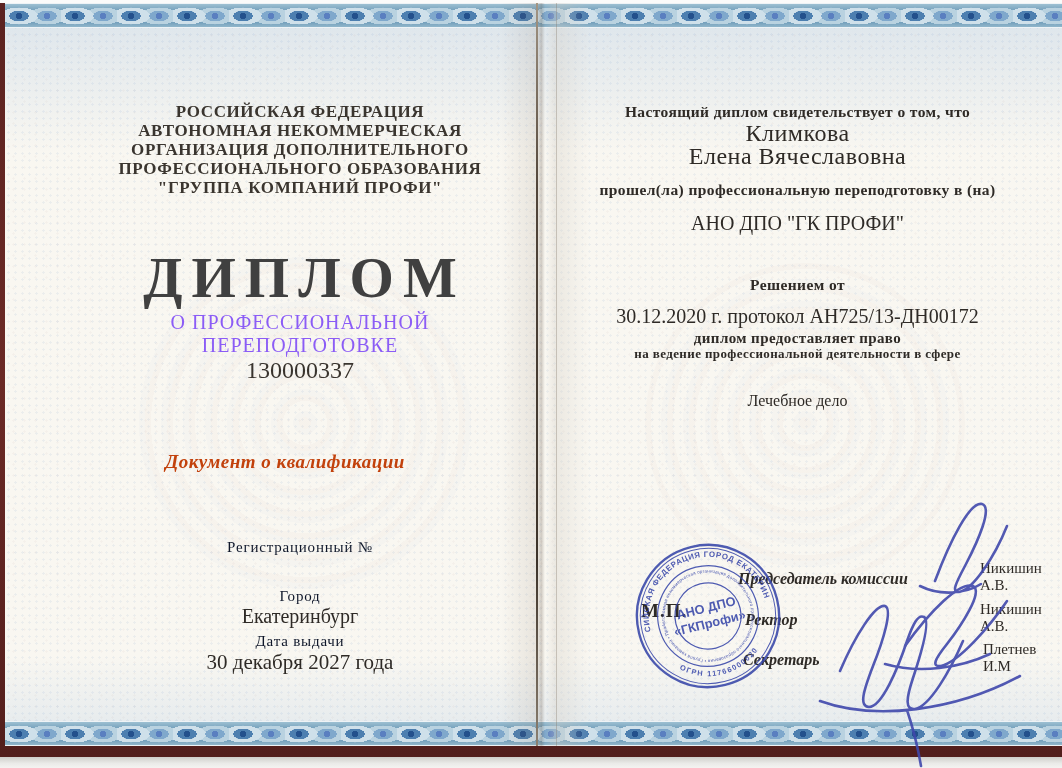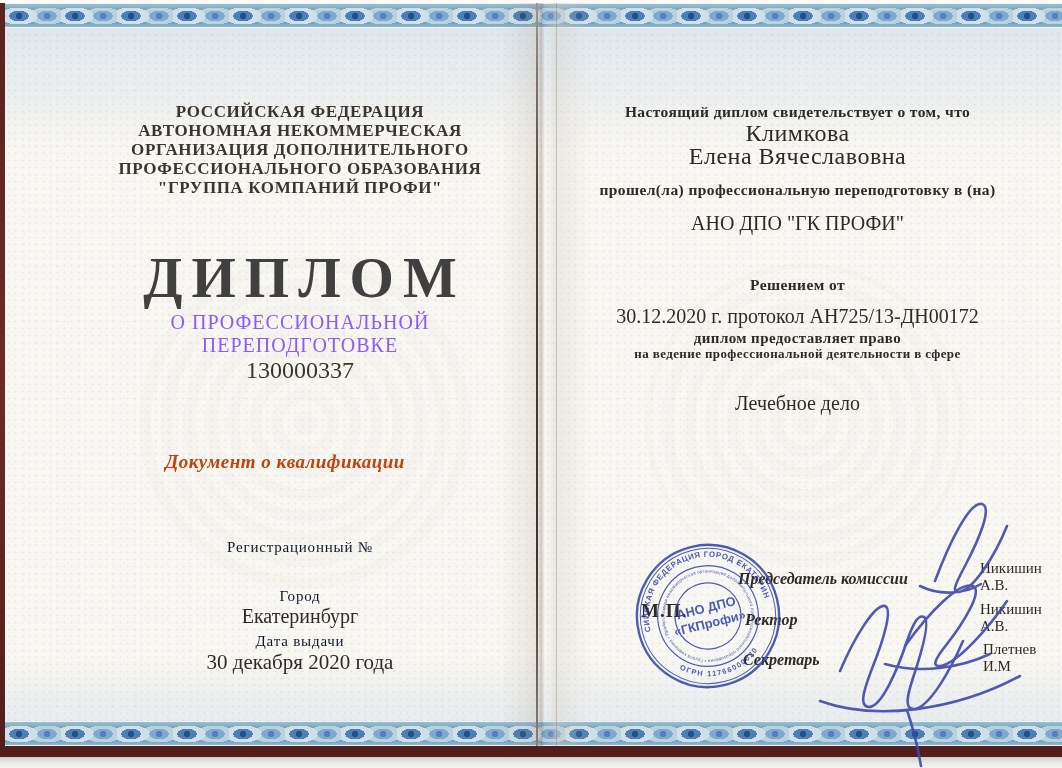--- a/index.html
+++ b/index.html
@@ -120,32 +120,32 @@
         <div>О ПРОФЕССИОНАЛЬНОЙ</div>
         <div>ПЕРЕПОДГОТОВКЕ</div>
       </div>
       <div class="txt diploma-number">130000337</div>
       <div class="txt qual-doc">Документ о квалификации</div>
 
       <div class="txt lp-center small-label" style="top:536px;">Регистрационный №</div>
       <div class="txt lp-center small-label" style="top:585px;">Город</div>
       <div class="txt lp-center value-line" style="top:602px; font-size:20px;">Екатеринбург</div>
       <div class="txt lp-center small-label" style="top:630px;">Дата выдачи</div>
-      <div class="txt lp-center value-line" style="top:647px;">30 декабря 2020 года</div>
+      <div class="txt lp-center value-line" style="top:647px;">30 декабря 2027 года</div>
 
       <div class="txt rp-center intro-line" style="top:100px;">Настоящий диплом свидетельствует о том, что</div>
       <div class="txt rp-center person-name" style="top:117px;">Климкова</div>
       <div class="txt rp-center person-name" style="top:140px;">Елена Вячеславовна</div>
       <div class="txt rp-center intro-line" style="top:178px;">прошел(ла) профессиональную переподготовку в (на)</div>
       <div class="txt rp-center" style="top:209px; font-size:20px;">АНО ДПО "ГК ПРОФИ"</div>
       <div class="txt rp-center intro-line" style="top:273px;">Решением от</div>
       <div class="txt rp-center" style="top:302px; font-size:20px;">30.12.2020 г. протокол АН725/13-ДН00172</div>
       <div class="txt rp-center intro-line" style="top:327px; font-size:15px;">диплом предоставляет право</div>
       <div class="txt rp-center intro-line" style="top:343px; font-size:13px;">на ведение профессиональной деятельности в сфере</div>
-      <div class="txt rp-center" style="top:389px; font-size:20px;">Лечебное дело</div>
+      <div class="txt rp-center" style="top:389px; font-size:16px;">Лечебное дело</div>
 
       <div class="mp">М.П.</div>
 
       <div class="role-label" style="left:733px; top:567px;">Председатель комиссии</div>
       <div class="role-label" style="left:740px; top:608px;">Ректор</div>
       <div class="role-label" style="left:738px; top:648px;">Секретарь</div>
 
       <div class="sign-name" style="left:975px; top:557px;">Никишин А.В.</div>
       <div class="sign-name" style="left:975px; top:598px;">Никишин А.В.</div>
       <div class="sign-name" style="left:978px; top:638px;">Плетнев И.М</div>

